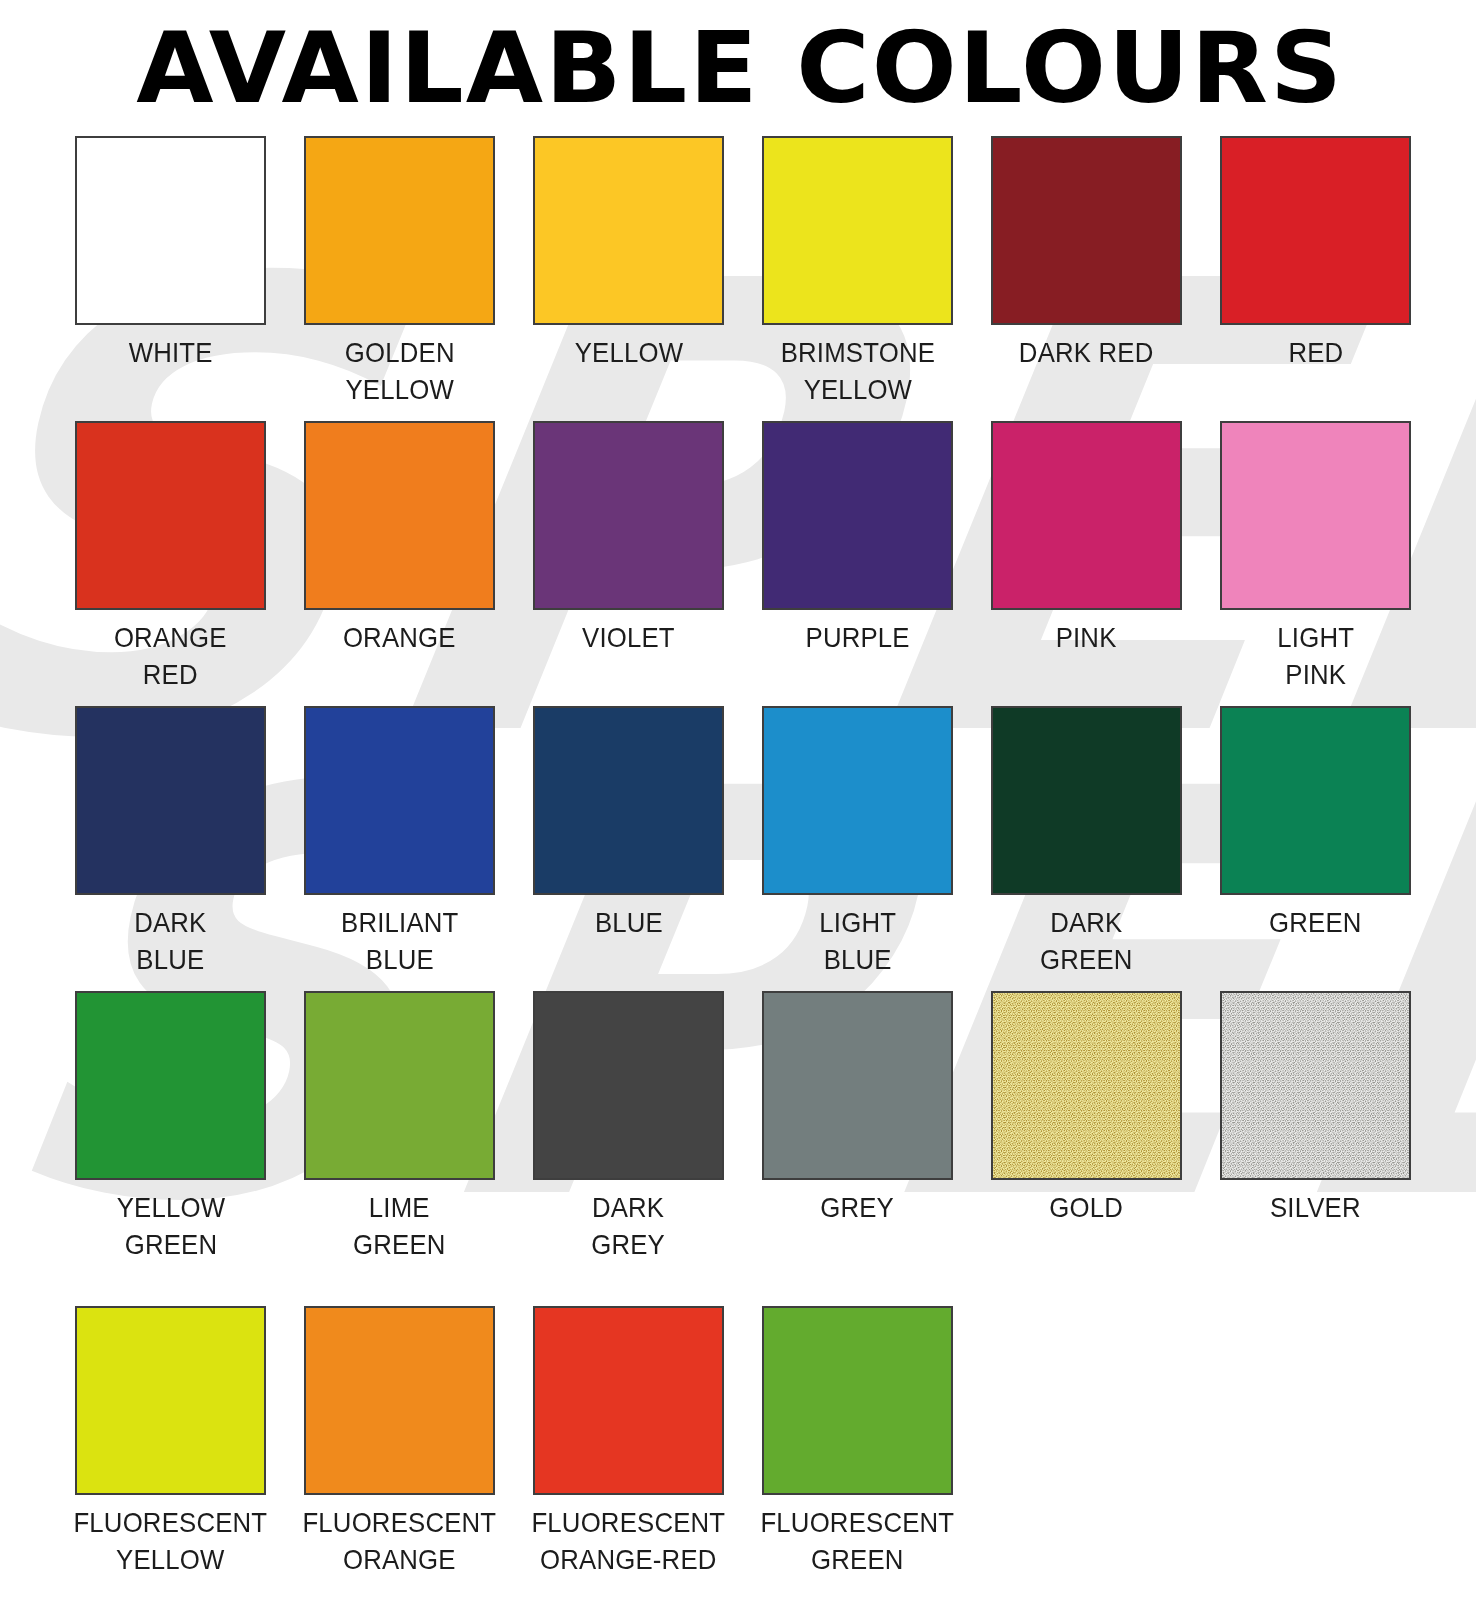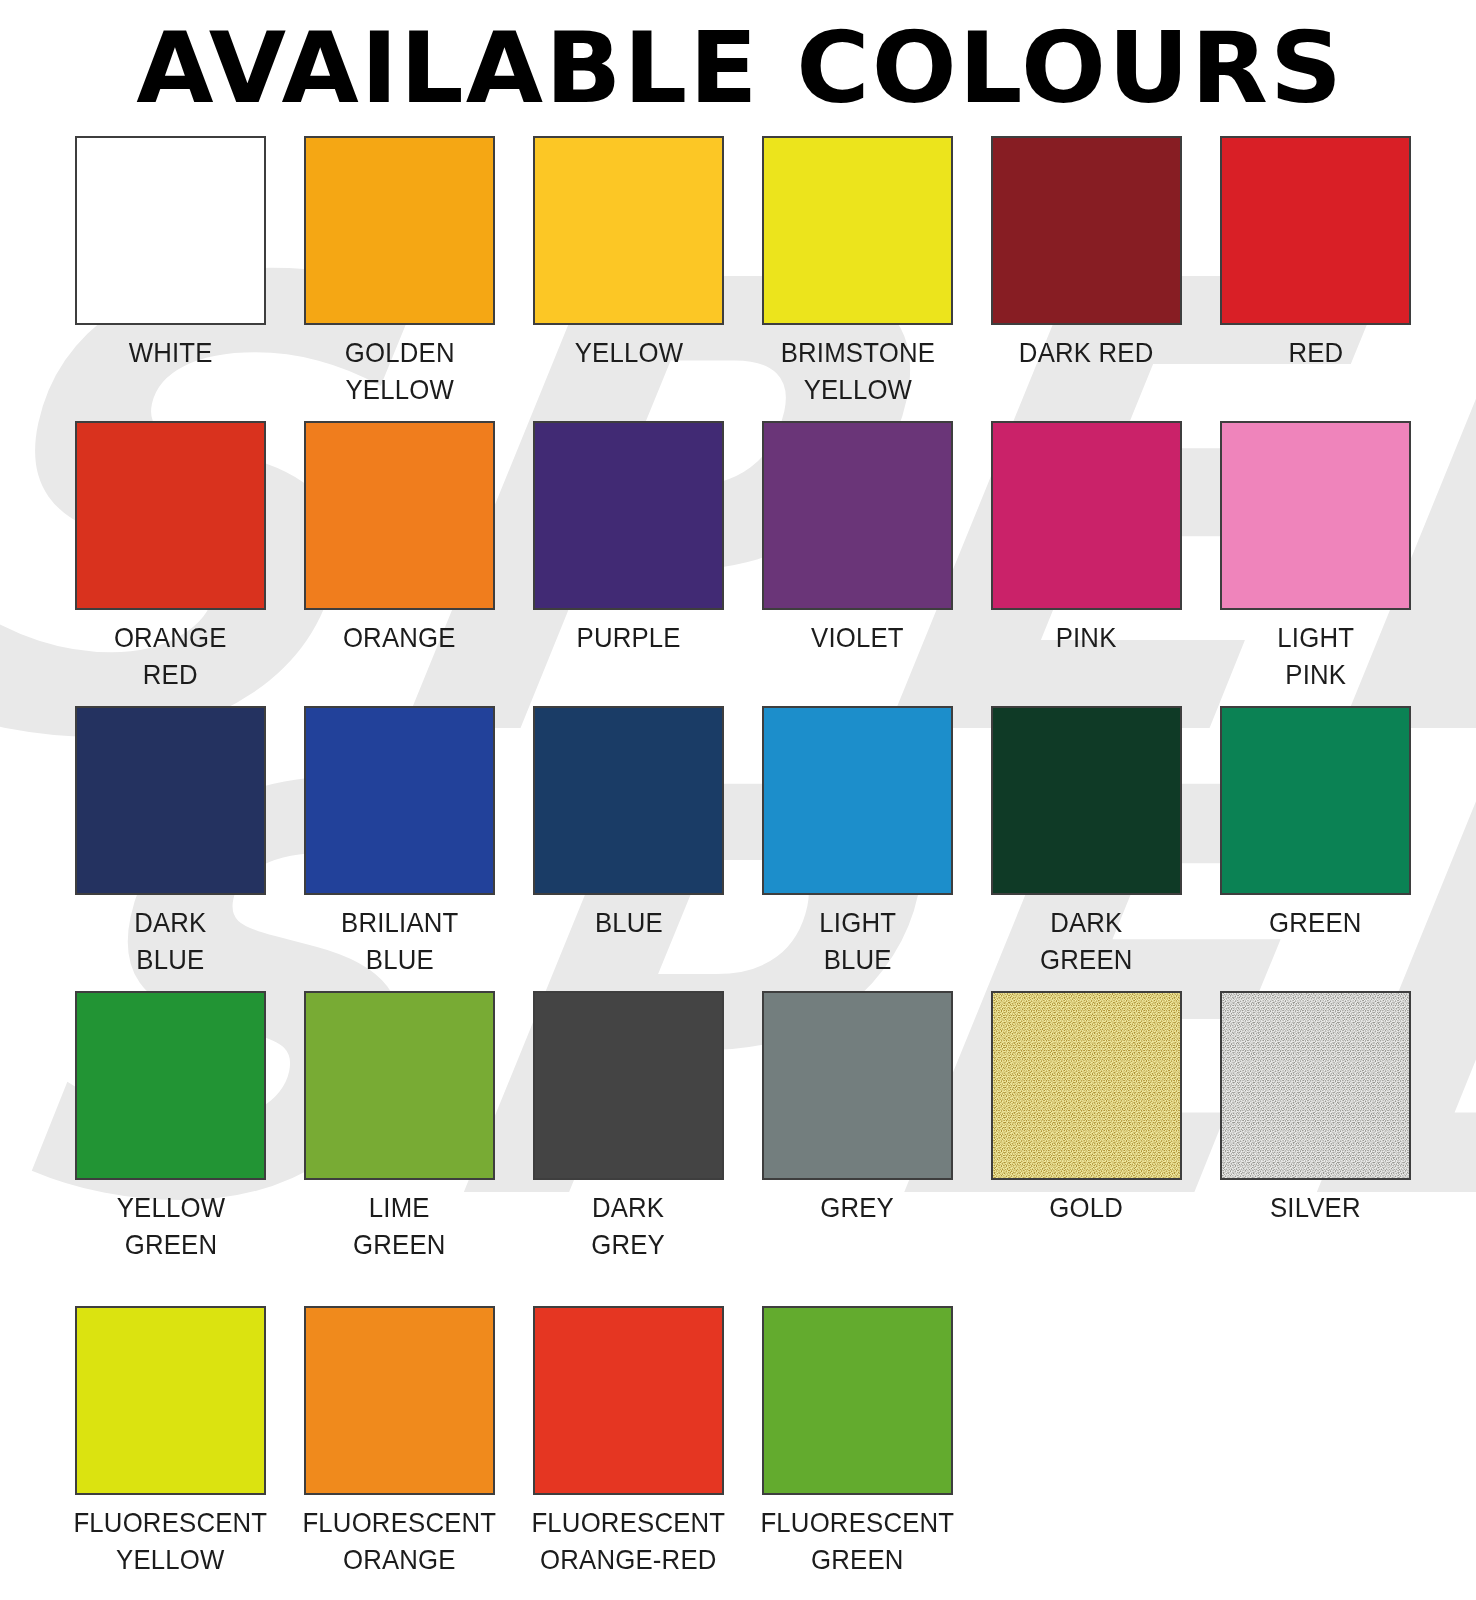--- a/index.html
+++ b/index.html
@@ -173,26 +173,26 @@
       <div class="swatch-cell">
         <div class="swatch-chip" style="background-color: rgb(217, 50, 30);"></div>
         <div class="swatch-label">ORANGE
 RED</div>
       </div>
       <div class="swatch-cell">
         <div class="swatch-chip" style="background-color: rgb(240, 125, 29);"></div>
         <div class="swatch-label">ORANGE</div>
       </div>
       <div class="swatch-cell">
+        <div class="swatch-chip" style="background-color: rgb(106, 53, 120);"></div>
+        <div class="swatch-label">VIOLET</div>
+      </div>
+      <div class="swatch-cell">
         <div class="swatch-chip" style="background-color: rgb(65, 42, 116);"></div>
         <div class="swatch-label">PURPLE</div>
-      </div>
-      <div class="swatch-cell">
-        <div class="swatch-chip" style="background-color: rgb(106, 53, 120);"></div>
-        <div class="swatch-label">VIOLET</div>
       </div>
       <div class="swatch-cell">
         <div class="swatch-chip" style="background-color: rgb(202, 34, 105);"></div>
         <div class="swatch-label">PINK</div>
       </div>
       <div class="swatch-cell">
         <div class="swatch-chip" style="background-color: rgb(239, 132, 187);"></div>
         <div class="swatch-label">LIGHT
 PINK</div>
       </div>

